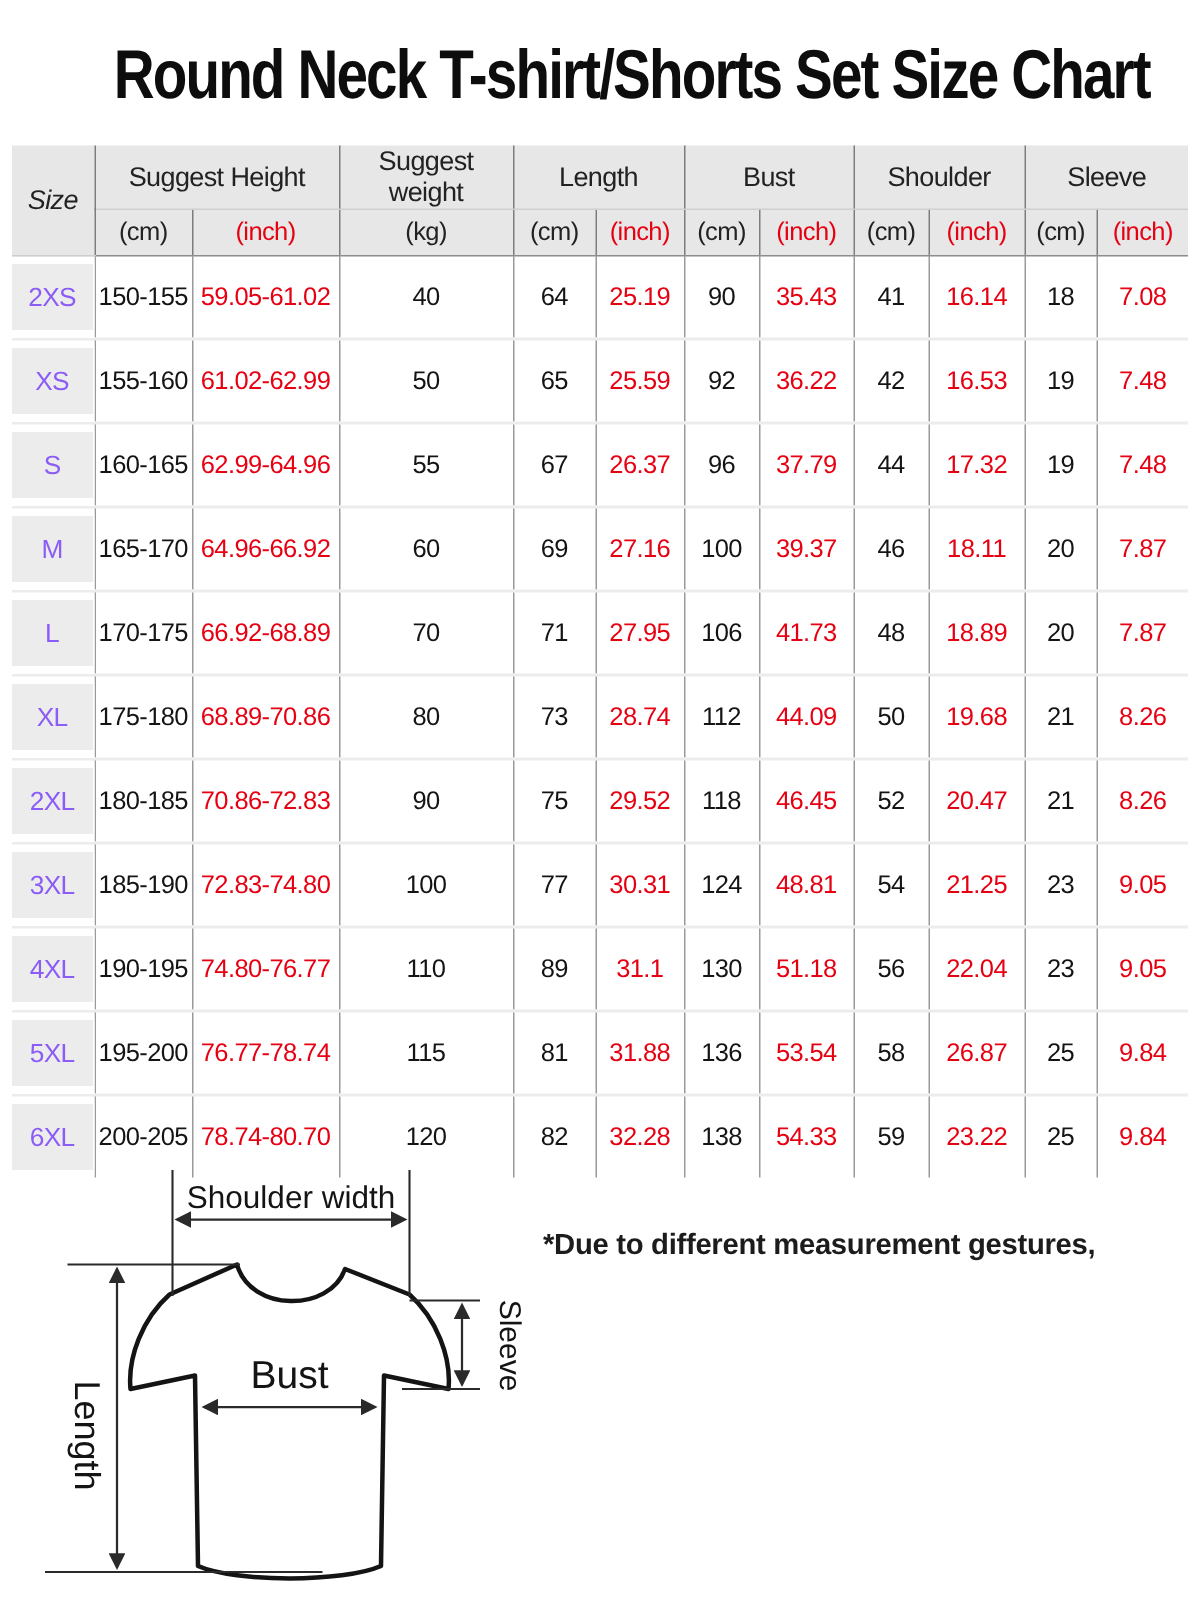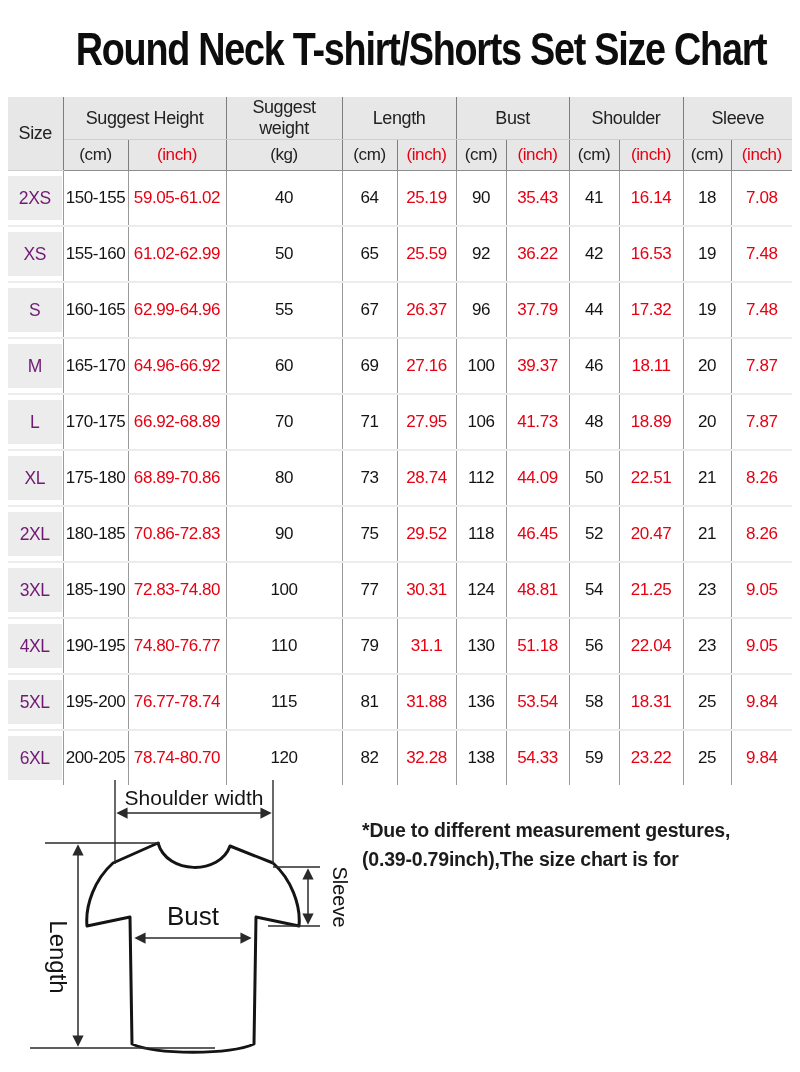--- a/index.html
+++ b/index.html
@@ -34,36 +34,36 @@
   thead th {
     background:#e7e7e7;
     border-right:1px solid #7d7d7d;
     font-size:18px; color:#222;
   }
   thead tr.group-row { height:40px; }
   thead tr.group-row th { border-bottom:1px solid #cfcfcf; }
   thead tr.unit-row { height:31px; }
   thead tr.unit-row th { font-size:17px; border-bottom:1px solid #8d8d8d; }
   thead th.last, tbody td.last { border-right:none; }
-  thead th.size-head { border-bottom:1px solid #8d8d8d; }
+  thead th.size-head { border-bottom:1px solid #8d8d8d;font-style:italic; }
 
   tbody td {
     height:54px; font-size:17px;
     border-right:1px solid #9a9a9a;
     border-bottom:2px solid #ececec;
     background:#fff; color:#141414;
   }
   tbody tr:last-child td { border-bottom:none; }
   .red { color:#e60012; }
   td.size-cell { position:relative; }
   .size-box {
     position:absolute; top:5px; bottom:5px; left:0; right:1px;
     background:#ececec;
     display:flex; align-items:center; justify-content:center;
-    font-size:17.5px; color:#701a75;
+    font-size:17.5px; color:#8b5cf6;
   }
 
   
   .diagram { position:absolute; left:20px; top:778px; width:345px; height:292px; }
   .diagram svg { display:block; }
   .diagram text {
     font-family:"Liberation Sans", sans-serif;
     fill:#141414;
   }
 
@@ -206,21 +206,21 @@
           <div class="size-box">XL</div>
         </td>
         <td class="">175-180</td>
         <td class="red">68.89-70.86</td>
         <td class="">80</td>
         <td class="">73</td>
         <td class="red">28.74</td>
         <td class="">112</td>
         <td class="red">44.09</td>
         <td class="">50</td>
-        <td class="red">22.51</td>
+        <td class="red">19.68</td>
         <td class="">21</td>
         <td class="red last">8.26</td>
       </tr>
       <tr>
         <td class="size-cell">
           <div class="size-box">2XL</div>
         </td>
         <td class="">180-185</td>
         <td class="red">70.86-72.83</td>
         <td class="">90</td>
@@ -249,42 +249,42 @@
         <td class="">23</td>
         <td class="red last">9.05</td>
       </tr>
       <tr>
         <td class="size-cell">
           <div class="size-box">4XL</div>
         </td>
         <td class="">190-195</td>
         <td class="red">74.80-76.77</td>
         <td class="">110</td>
-        <td class="">79</td>
+        <td class="">89</td>
         <td class="red">31.1</td>
         <td class="">130</td>
         <td class="red">51.18</td>
         <td class="">56</td>
         <td class="red">22.04</td>
         <td class="">23</td>
         <td class="red last">9.05</td>
       </tr>
       <tr>
         <td class="size-cell">
           <div class="size-box">5XL</div>
         </td>
         <td class="">195-200</td>
         <td class="red">76.77-78.74</td>
         <td class="">115</td>
         <td class="">81</td>
         <td class="red">31.88</td>
         <td class="">136</td>
         <td class="red">53.54</td>
         <td class="">58</td>
-        <td class="red">18.31</td>
+        <td class="red">26.87</td>
         <td class="">25</td>
         <td class="red last">9.84</td>
       </tr>
       <tr>
         <td class="size-cell">
           <div class="size-box">6XL</div>
         </td>
         <td class="">200-205</td>
         <td class="red">78.74-80.70</td>
         <td class="">120</td>
@@ -335,14 +335,13 @@
 
     <line x1="253" y1="89" x2="300" y2="89" stroke="#2a2a2a" stroke-width="1.3"></line>
     <line x1="248" y1="148" x2="300" y2="148" stroke="#2a2a2a" stroke-width="1.3"></line>
     <line x1="288" y1="92" x2="288" y2="145" stroke="#2a2a2a" stroke-width="1.5" marker-start="url(#ah)" marker-end="url(#ah)"></line>
     <text transform="translate(313,119) rotate(90)" text-anchor="middle" font-size="20">Sleeve</text>
   </svg>
 </div>
 
 <div class="note">
   <div>*Due to different measurement gestures,</div>
-  <div>(0.39-0.79inch),The size chart is for</div>
 </div>
 
 </body></html>

